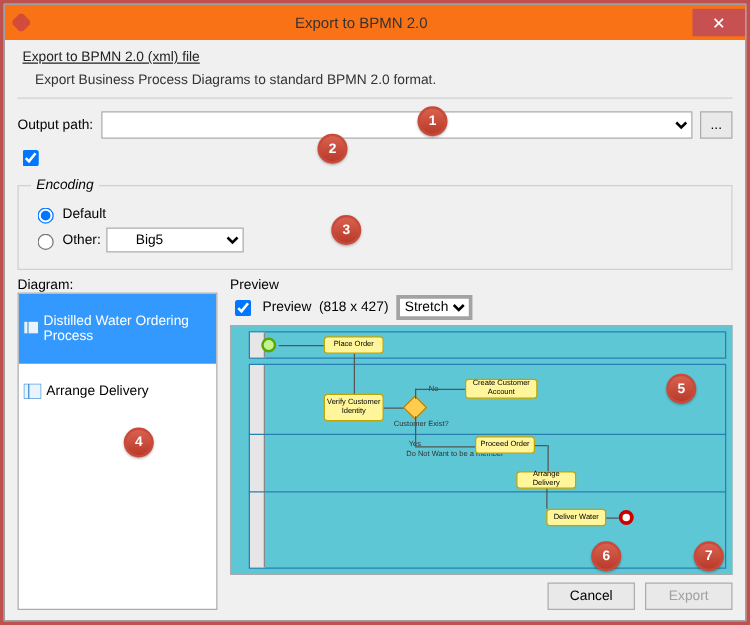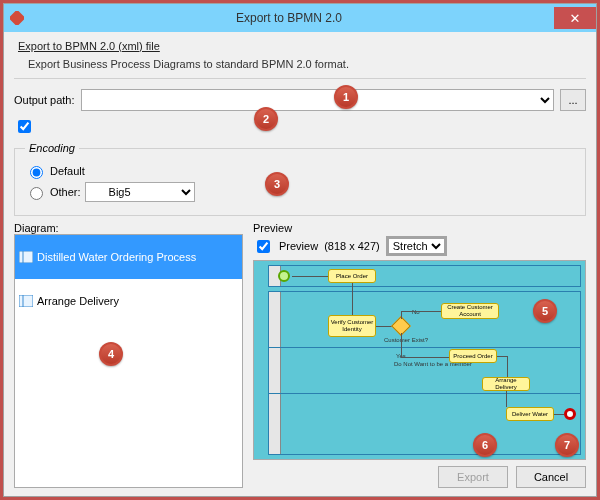--- a/index.html
+++ b/index.html
@@ -1,37 +1,37 @@
 <!DOCTYPE html>
 <html><head>
 <meta charset="utf-8">
 <style>
   * { box-sizing: border-box; font-family: "Segoe UI", Tahoma, sans-serif; font-size: 11px; }
   html, body { margin:0; padding:0; }
   body { background:#c0504d; width:600px; height:500px; padding:3px; overflow:hidden; }
   .window { background:#f0f0f0; width:594px; height:494px; display:flex; flex-direction:column; border:1px solid #a0a0a0; }
-  .titlebar { height:28px; background:#7dd3fc; display:flex; align-items:center; position:relative; }
+  .titlebar { height:28px; background:#f97316; display:flex; align-items:center; position:relative; }
   .title-icon { width:14px; height:14px; margin-left:6px; }
   .title-text { flex:1; text-align:center; color:#333; font-size:12px; }
   .close-btn { width:42px; height:22px; background:#c75050; color:#fff; display:flex; align-items:center; justify-content:center; font-size:13px; margin-right:0; }
   .content { flex:1; padding:8px 10px 8px 10px; display:flex; flex-direction:column; gap:6px; overflow:hidden; }
   .intro { border-bottom:1px solid #d0d0d0; padding-bottom:8px; margin-bottom:4px; }
   .intro-title { color:#222; margin-bottom:6px; padding-left:4px;text-decoration:underline;}
   .intro-desc { color:#333; padding-left:14px; }
   .row { display:flex; align-items:center; gap:6px; position:relative; }
   .lbl { white-space:nowrap; }
   select.path { flex:1; height:22px; background:#fff; border:1px solid #aaa; }
   .browse-btn { width:26px; height:22px; background:#e9e9e9; border:1px solid #adadad; text-align:center; line-height:18px; }
   .chk { display:flex; align-items:center; gap:4px; }
   fieldset { border:1px solid #d0d0d0; padding:6px 10px 10px 10px; margin:0; position:relative;}
   legend { padding:0 4px;font-style:italic; }
   .radio-row { display:flex; align-items:center; gap:4px; margin:3px 0; }
   .combo { width:110px; height:20px; border:1px solid #aaa; background:#fff; padding-left:19px; }
   .lower { display:flex; gap:10px; flex:1; min-height:0; }
-  .diagram-col { width:229px; display:flex; flex-direction:column; position:relative;}
+  .diagram-col { width:160px; display:flex; flex-direction:column; position:relative;}
   .list { flex:1; border:1px solid #aaa; background:#fff; overflow:auto; }
   .list-row { display:flex; align-items:center; gap:4px; padding:16px 4px; }
   .list-row.sel { background:#3399ff; color:#fff; }
   .li-icon { width:14px; height:12px; display:inline-block; }
   .preview-col { flex:1; display:flex; flex-direction:column; }
   .preview-head { display:flex; align-items:center; gap:6px; margin:2px 0 4px 0;}
   .mode-sel { height:20px; border:3px solid #a3a3a3; background:#fff; }
   .preview-box { flex:1; border:1px solid #aaa; background:#5ec7d6; position:relative; overflow:hidden; }
   .pool { position:absolute; left:14px; right:4px; background:#5ec7d6; border:1px solid #2a7faf; }
   .pool-label { position:absolute; left:0; top:0; bottom:0; width:12px; background:#e6e6e6; border-right:1px solid #888; }
@@ -187,19 +187,19 @@
             </div>
           <div class="callout" style="right:88px; bottom:2px;">
               <span>6</span>
             </div>
           <div class="callout" style="right:6px; bottom:2px;">
               <span>7</span>
             </div>
         </div>
 
         <div class="buttons">
+          <button class="btn">Cancel</button>
           <button class="btn disabled">Export</button>
-          <button class="btn">Cancel</button>
         </div>
       </div>
     </div>
   </div>
 </div>
 
 </body></html>

